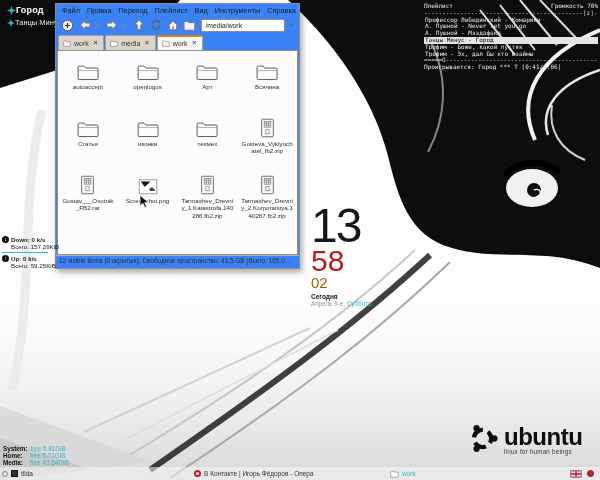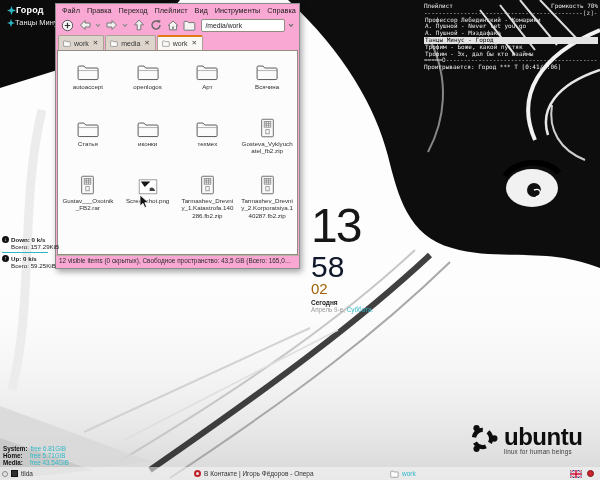--- a/index.html
+++ b/index.html
@@ -17,21 +17,21 @@
   .playlist{position:absolute;left:424px;top:3px;width:174px;
     font-family:"DejaVu Sans Mono",monospace;font-size:6px;line-height:6.8px;color:#e8e8e8;}
   .pl-head{display:flex;justify-content:space-between;}
   .pl-sep,.pl-prog{white-space:nowrap;overflow:hidden;color:#dcdcdc;}
   .track{white-space:nowrap;overflow:hidden;padding-left:1px;}
   .track.selected{background:#e4e4e4;color:#0a0a0a;}
   .pl-status{white-space:nowrap;overflow:hidden;}
 
   
   .window{position:absolute;left:55px;top:3px;width:243px;height:264px;
-    background:#f9a8d4;border:1px solid #8d8d8d;box-shadow:2px 3px 6px rgba(0,0,0,.35);
+    background:#3b82f6;border:1px solid #8d8d8d;box-shadow:2px 3px 6px rgba(0,0,0,.35);
     display:flex;flex-direction:column;}
   .menubar{display:flex;gap:7px;padding:2px 6px 1px 6px;font-size:7.3px;color:#1c1c1c;}
   .menu-item{cursor:default;}
   .toolbar{display:flex;align-items:center;gap:3px;padding:2px 4px 2px 5px;}
   .tbtn{display:flex;align-items:center;justify-content:center;width:14px;height:14px;}
   .tbtn.small{width:7px;}
   .addr{width:76px;height:11px;background:#fff;border:1px solid #928b80;border-radius:2px;
     font-size:6.8px;color:#222;display:flex;align-items:center;padding:0 3px;margin-left:2px;}
   .tabs{display:flex;gap:1px;padding:1px 2px 0 2px;align-items:flex-end;}
   .tab{display:flex;align-items:center;gap:3px;font-size:7px;color:#333;
@@ -58,21 +58,21 @@
   .netmon{position:absolute;left:2px;top:236px;font-size:6.2px;color:#1d1d1d;}
   .nm-row{display:flex;align-items:center;gap:2px;font-weight:bold;}
   .nm-total{margin-left:9px;font-weight:normal;color:#222;}
   .nm-hr{width:46px;height:1px;background:#2fb7c6;margin:2px 0;}
   .nm-badge{width:7px;height:7px;border-radius:50%;background:#111;color:#fff;
     font-size:5.5px;line-height:7px;text-align:center;}
 
   
   .clock{position:absolute;left:311px;top:206px;color:#161616;}
   .clk-h{font-size:48px;line-height:40px;letter-spacing:-2px;}
-  .clk-m{font-size:30px;line-height:26px;color:#0f172a;margin-top:8px;}
+  .clk-m{font-size:30px;line-height:26px;color:#b91c1c;margin-top:2px;}
   .clk-s{font-size:15px;line-height:14px;color:#a16207;margin-top:2px;}
   .clk-today{font-size:6.5px;font-weight:bold;margin-top:3px;color:#1a1a1a;}
   .clk-date{font-size:6.3px;color:#9a9a9a;}
   .clk-date .cyan{color:#2fb7c6;}
 
   
   .disks{position:absolute;left:3px;top:445px;font-size:6.3px;}
   .disk-row{display:flex;gap:3px;line-height:7.2px;}
   .disk-label{font-weight:bold;color:#101010;min-width:24px;}
   .disk-value{color:#2fb7c6;}

